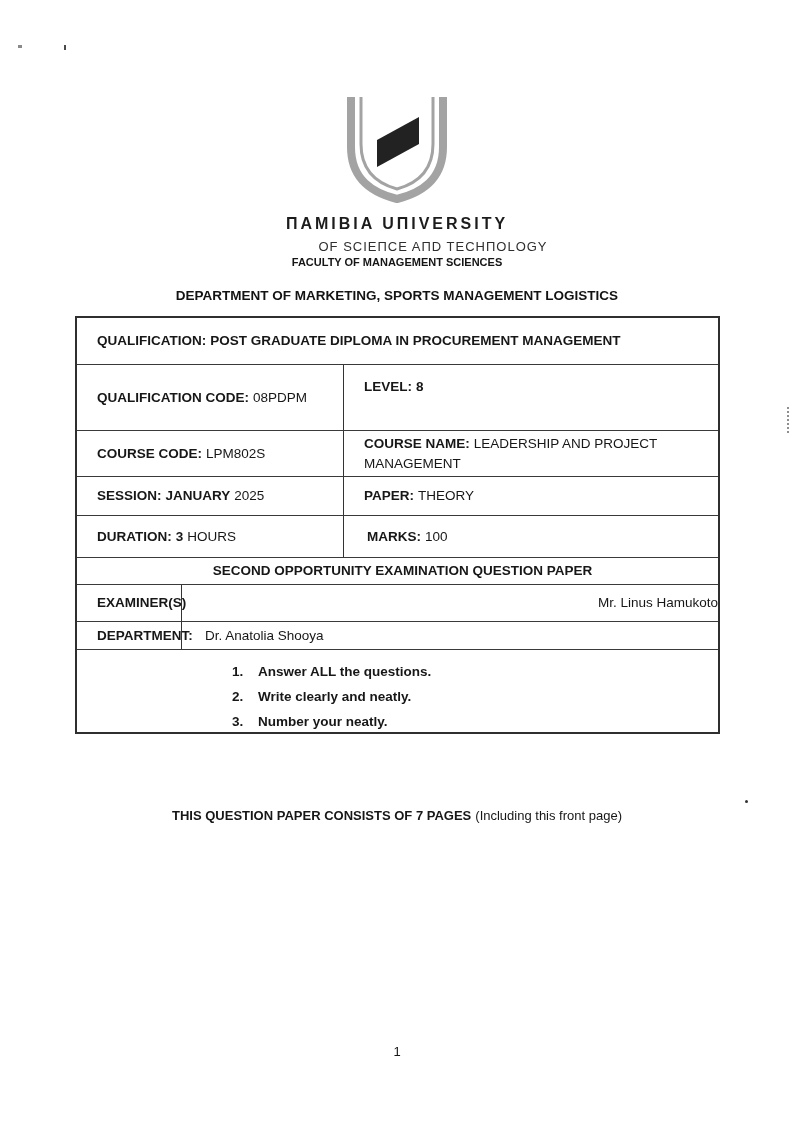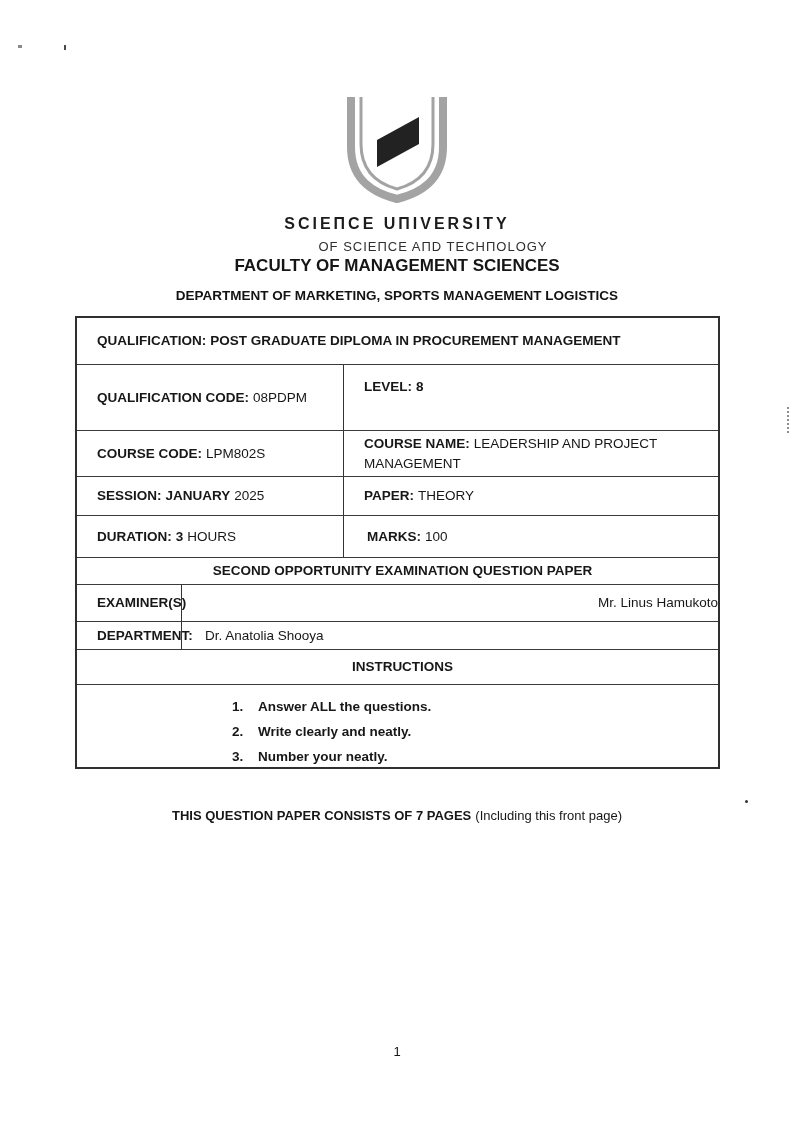--- a/index.html
+++ b/index.html
@@ -14,21 +14,21 @@
   
   .speck1{left:18px;top:45px;width:4px;height:3px;background:#8a8a8a;}
   .speck2{left:64px;top:45px;width:2px;height:5px;background:#4a4a4a;}
   .speck3{left:745px;top:800px;width:3px;height:3px;background:#333;border-radius:50%;}
   .edge-mark{left:787px;top:407px;height:26px;width:0;border-left:2px dotted #8f8f8f;}
 
   
   .logo{left:337px;top:92px;width:120px;height:120px;}
   .brand1{top:215px;font-size:16px;font-weight:700;letter-spacing:3px;color:#1c1c1c;}
   .brand2{top:239px;font-size:13px;font-weight:400;letter-spacing:1px;color:#2e2e2e;padding-left:36px;}
-  .brand3{top:256px;font-size:17px;font-weight:700;color:#151515;text-align:center;}
+  .brand3{top:256px;font-size:11px;font-weight:700;color:#151515;text-align:center;}
   .dept{top:288px;font-size:13.5px;font-weight:700;color:#131313;}
 
   
   .info-table{
     left:75px;top:316px;width:641px;
     border:2px solid #2f2f2f;background:#fff;
     font-size:13.5px;
   }
   .row{display:flex;align-items:stretch;border-top:1.5px solid #3a3a3a;}
   .row:first-child{border-top:none;}
@@ -72,21 +72,21 @@
   <div class="abs speck3"></div>
 
   <div class="abs logo">
     <svg width="120" height="120" viewBox="0 0 120 118" xmlns="http://www.w3.org/2000/svg">
       <path d="M14,4 L14,54 C14,87 36,100 60,106 C84,100 106,87 106,54 L106,4" fill="none" stroke-width="8" stroke="#a3a3a3"></path>
       <path d="M24,4 L24,51 C24,80 42,91 60,96 C78,91 96,80 96,51 L96,4" fill="none" stroke-width="3" stroke="#a3a3a3"></path>
       <polygon points="40,47 82,24 82,51 40,74" fill="#222222"></polygon>
     </svg>
   </div>
 
-  <div class="centerline brand1">SCIEПCE UПIVERSITY</div>
+  <div class="centerline brand1">ПAMIBIA UПIVERSITY</div>
   <div class="centerline brand2">OF SCIEПCE AПD TECHПOLOGY</div>
   <div class="centerline brand3">FACULTY OF MANAGEMENT SCIENCES</div>
   <div class="centerline dept">DEPARTMENT OF MARKETING, SPORTS MANAGEMENT LOGISTICS</div>
 
   <div class="abs info-table">
 
     <div class="row h-r1">
       <div class="cell" style="flex:1;">
         <div class="txt">
           <b class="sp-after">QUALIFICATION:</b><b>POST GRADUATE DIPLOMA IN PROCUREMENT MANAGEMENT</b>
@@ -147,25 +147,20 @@
 
     <div class="row h-r8">
       <div class="cell colNarrow">
         <div class="txt"><b>DEPARTMENT:</b></div>
       </div>
       <div class="cell right" style="padding-left:13px;">
         <div class="txt"><span>Dr. Anatolia Shooya</span></div>
       </div>
     </div>
 
-    <div class="row h-r9">
-      <div class="cell center-row" style="flex:1;">
-        <div class="txt">INSTRUCTIONS</div>
-      </div>
-    </div>
 
     <div class="row h-r10">
       <div class="ins-list">
         <div class="ins-item">
           <b class="ins-num">1.</b>
             <b>Answer ALL the questions.</b>
         </div>
         <div class="ins-item">
           <b class="ins-num">2.</b>
             <b>Write clearly and neatly.</b>

